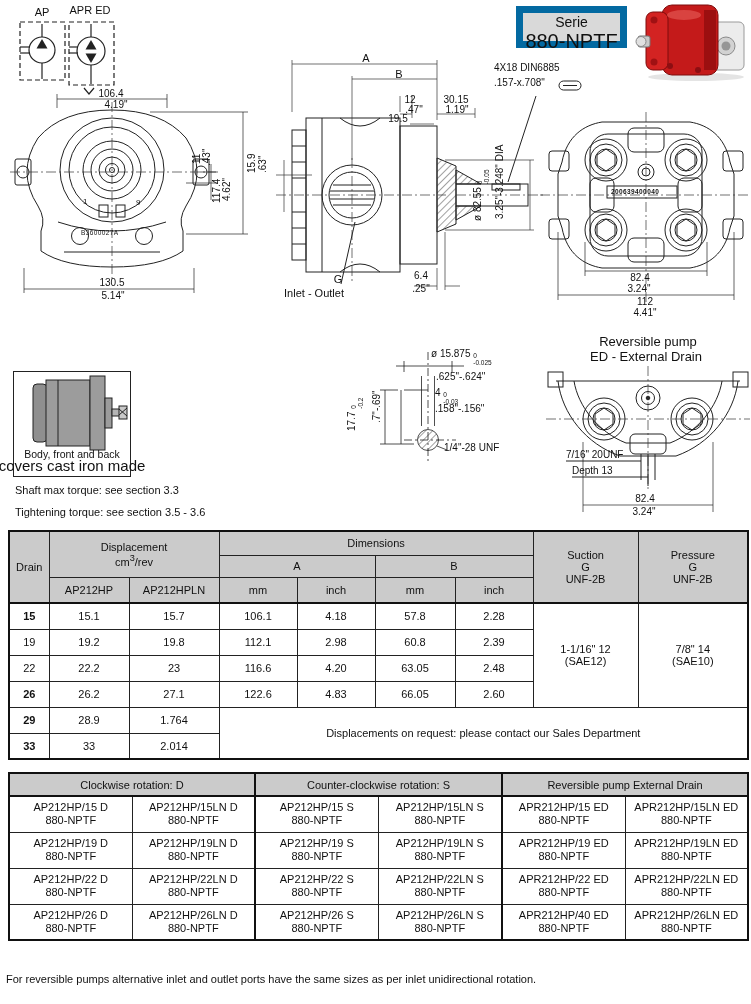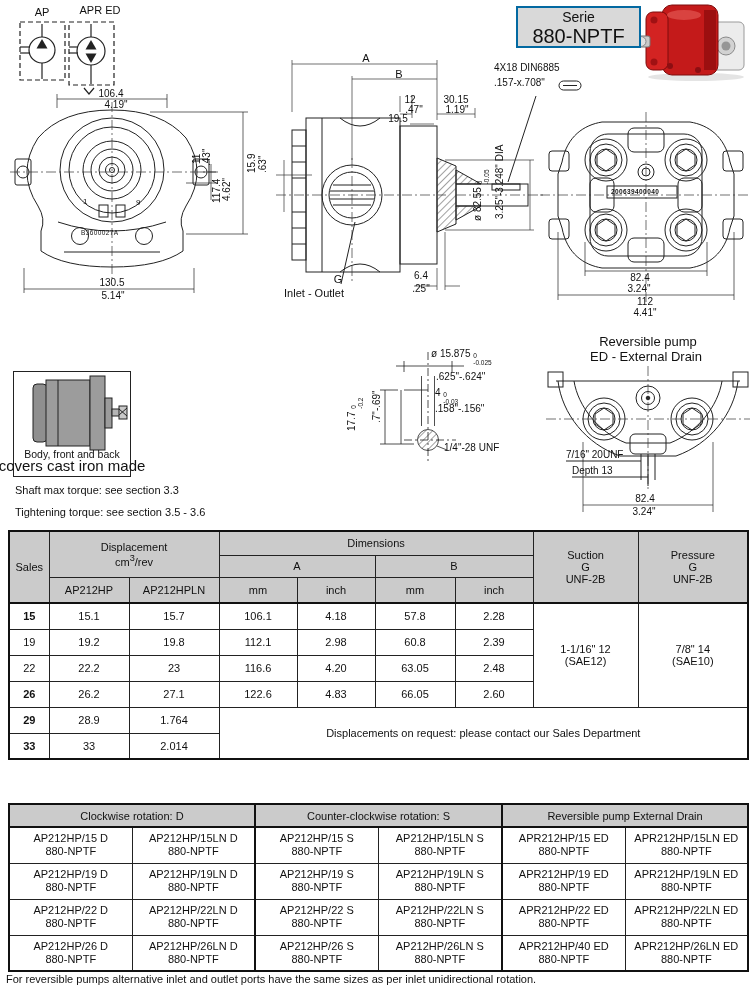--- a/index.html
+++ b/index.html
@@ -7,34 +7,34 @@
   #page { position:relative; width:751px; height:1004px; background:#fff; overflow:hidden; }
   svg { position:absolute; overflow:visible; }
   .lbl { position:absolute; font-size:10px; line-height:10px; white-space:nowrap; color:#111; }
   .c { transform:translateX(-50%); }
   .rot { transform-origin:0 100%; transform:rotate(-90deg); }
   .f8 { font-size:8px; line-height:8px; }
   .f11 { font-size:11px; line-height:11px; }
   .f13 { font-size:13px; line-height:13px; }
   .tiny { font-size:6.5px; line-height:6.5px; letter-spacing:.4px; }
   .tol { display:inline-flex; flex-direction:column; font-size:6.5px; line-height:6.5px; vertical-align:-1px; }
-  .serie-box { position:absolute; left:516px; top:6px; width:125px; height:42px;
-               background:#d9d9d9; border:2px solid #0369a1; text-align:center; }
+  .serie-box { position:absolute; left:516px; top:6px; width:111px; height:42px;
+               background:#d9d9d9; border:7px solid #0369a1; text-align:center; }
   .serie-box .l1 { font-size:14px; line-height:18px; }
   .serie-box .l2 { font-size:20px; line-height:21px; }
   .mat-box { position:absolute; left:13px; top:371px; width:118px; height:106px; border:1.5px solid #222; }
   .note { position:absolute; font-size:11px; line-height:12px; color:#111; white-space:nowrap; }
   table { border-collapse:collapse; table-layout:fixed; font-size:11px; color:#111; }
   .tbl { position:absolute; left:8px; width:739px; border:2px solid #111; }
   .tbl th, .tbl td { border:1px solid #222; text-align:center; vertical-align:middle; font-weight:normal; padding:0; }
   .tbl thead th { background:#cbcbcb; }
   .tbl thead { border-bottom:2px solid #111; }
   .main { top:530px; }
   .main tbody td { height:26px; }
-  .orders { top:803px;padding-left:11px; }
+  .orders { top:772px;padding-left:11px; }
   .orders td { height:36px; line-height:13px; }
   .orders .gs { border-left:2px solid #111; }
   .footer-note { position:absolute; left:6px; top:973px; font-size:11px; color:#111; }
   .two-line span { display:block; }
 </style>
 </head>
 <body>
 
 <div id="page">
 
@@ -274,21 +274,21 @@
     <circle cx="32" cy="66" r="3" fill="#8c0e12"></circle>
     <circle cx="60" cy="70" r="3" fill="#8c0e12"></circle>
   </svg>
 
   <div class="serie-box">
     <div class="l1">Serie</div>
     <div class="l2">880-NPTF</div>
   </div>
 
   <span class="lbl f11 c" style="left:42px;top:7px">AP</span>
-  <span class="lbl f11 c" style="left:100px;top:5px">APR ED</span>
+  <span class="lbl f11 c" style="left:90px;top:5px">APR ED</span>
 
   <span class="lbl c" style="left:111px;top:89px">106.4</span>
   <span class="lbl c" style="left:116px;top:100px">4.19"</span>
   <span class="lbl rot" style="left:202px;top:154px">11</span>
   <span class="lbl rot" style="left:212px;top:156px">.43"</span>
   <span class="lbl rot" style="left:222px;top:193px">117.4</span>
   <span class="lbl rot" style="left:232px;top:191px">4.62"</span>
   <span class="lbl c" style="left:112px;top:278px">130.5</span>
   <span class="lbl c" style="left:113px;top:291px">5.14"</span>
   <span class="lbl tiny" style="left:81px;top:230px">B3600027A</span>
@@ -370,21 +370,21 @@
         <col style="width:90px">
       <col style="width:78px">
         <col style="width:78px">
         <col style="width:80px">
         <col style="width:78px">
       <col style="width:105px">
         <col style="width:110px">
     </colgroup>
     <thead>
       <tr style="height:24px">
-        <th rowspan="3">Sales</th>
+        <th rowspan="3">Drain</th>
         <th colspan="2" rowspan="2">
           <div>Displacement</div>
           <div><span>cm</span><sup>3</sup><span>/rev</span></div>
         </th>
         <th colspan="4">Dimensions</th>
         <th rowspan="3" class="two-line">
           <span>Suction</span>
           <span>G</span>
           <span>UNF-2B</span>
         </th>

